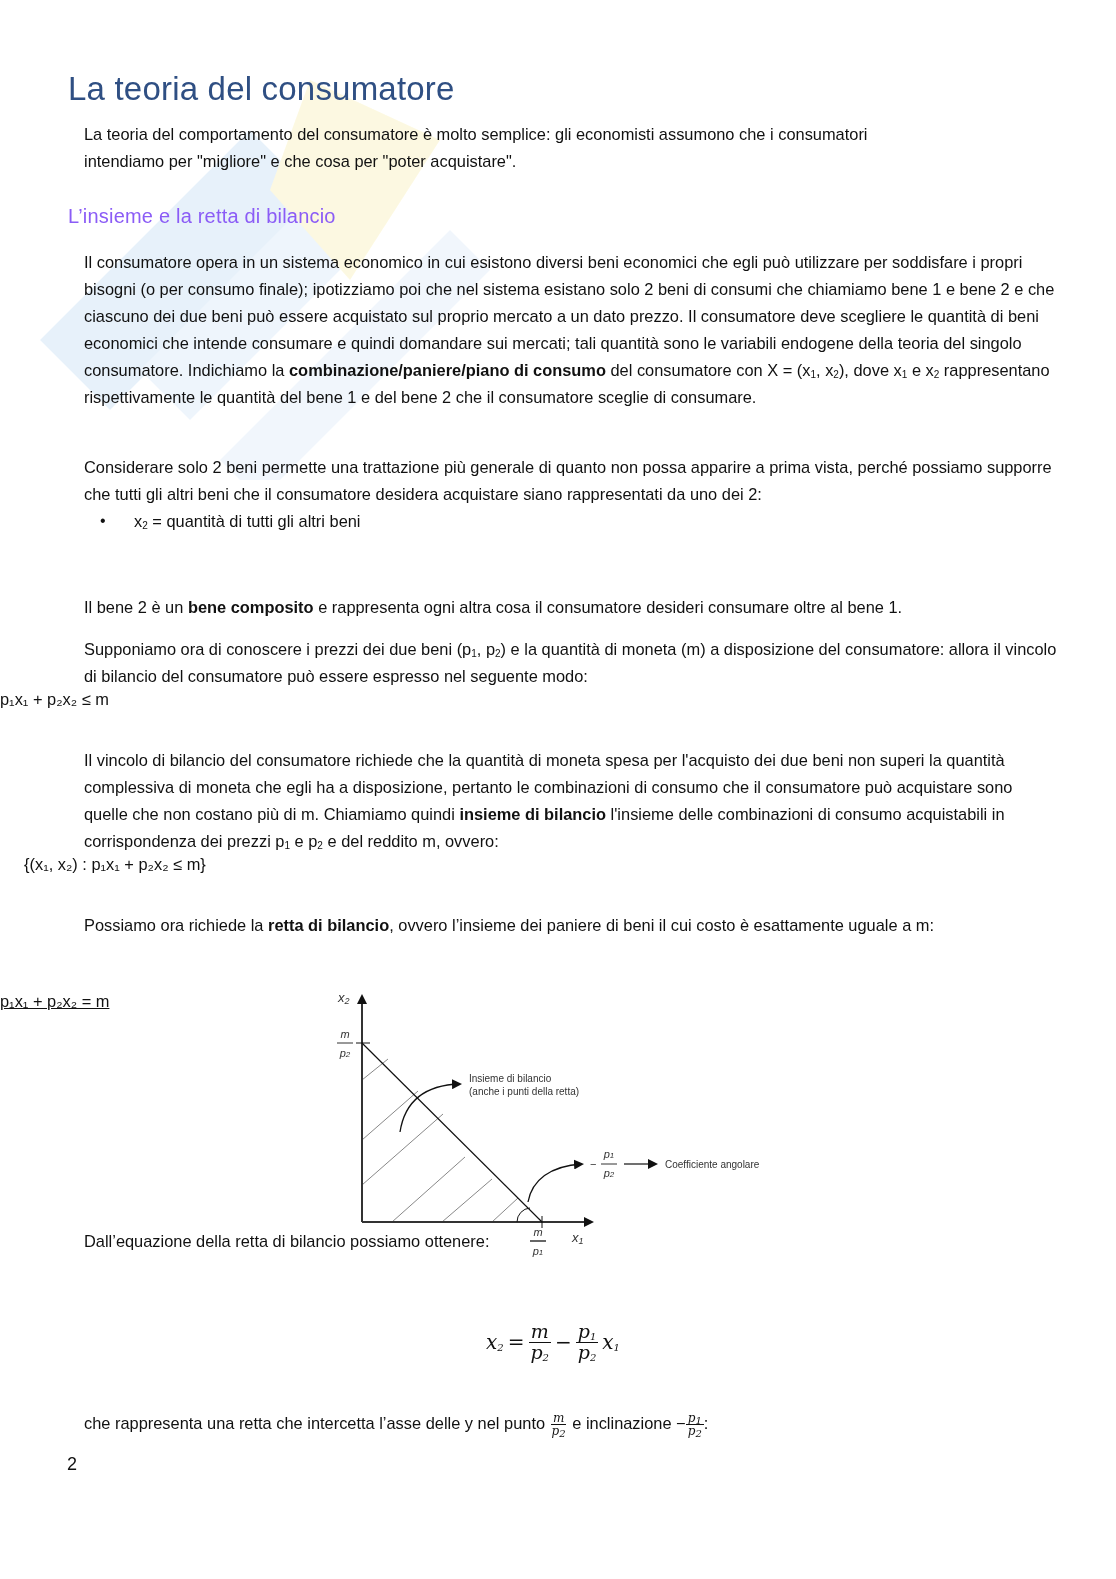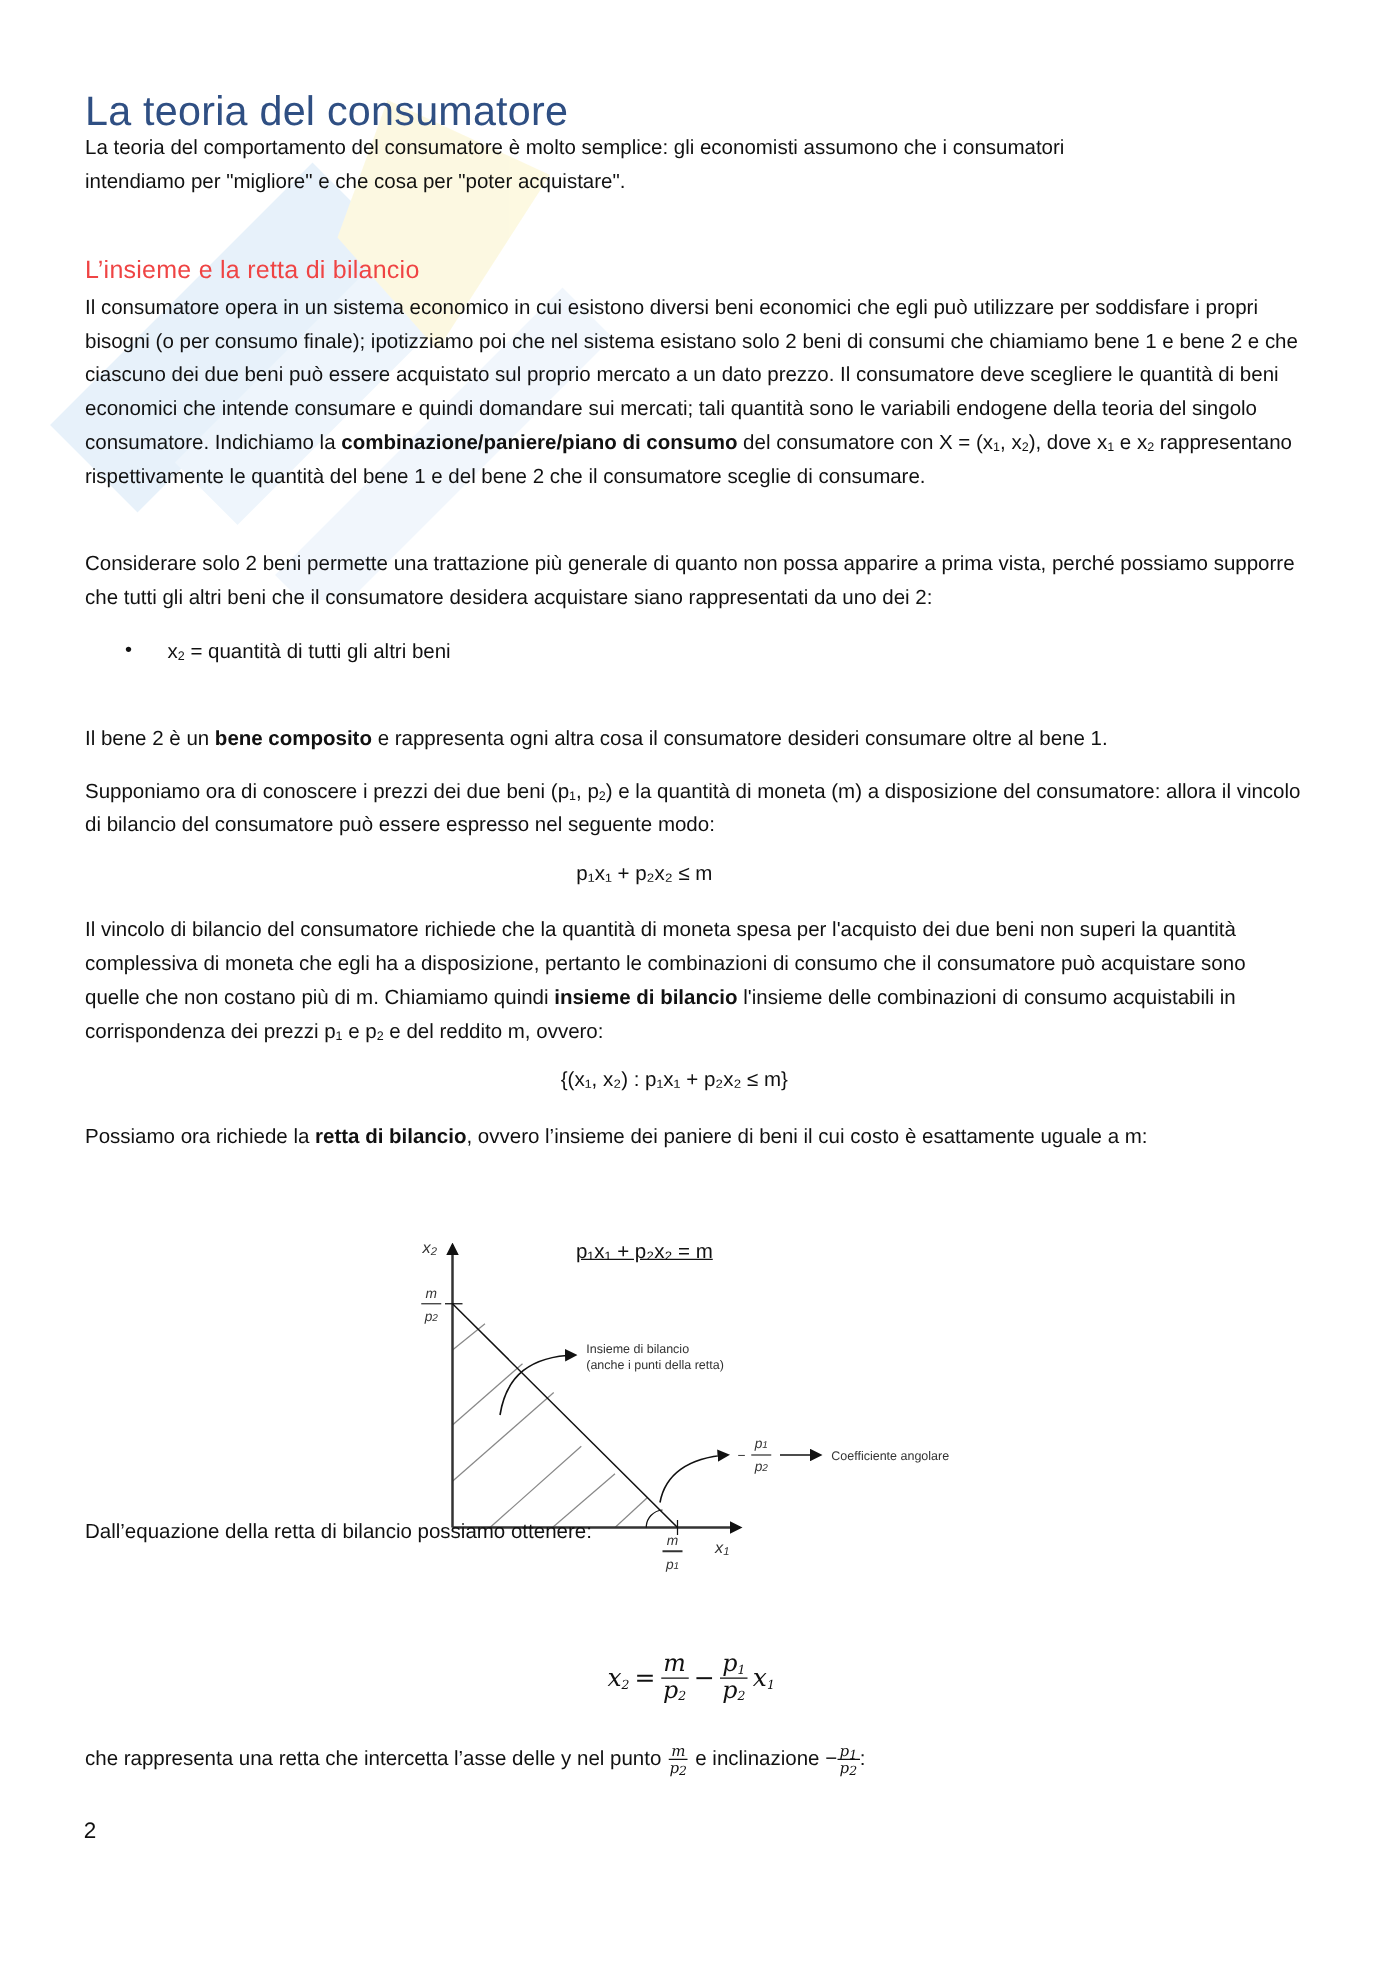--- a/index.html
+++ b/index.html
@@ -3,25 +3,25 @@
 <meta charset="utf-8">
 <style>
   html, body { margin: 0; padding: 0; background: #ffffff; }
   body { width: 1116px; height: 1579px; position: relative; overflow: hidden;
          font-family: "Liberation Sans", "DejaVu Sans", sans-serif; color: #111; }
   .wm { position: absolute; left: 20px; top: 40px; width: 560px; height: 440px; pointer-events: none; z-index: 0; }
   .abs { position: absolute; }
   h1.title { position: absolute; left: 68px; top: 70px; margin: 0; font-weight: normal;
              font-size: 33px; color: #2f4f83; letter-spacing: 0.2px; }
   h2.subtitle { position: absolute; left: 68px; top: 205px; margin: 0; font-weight: normal;
-             font-size: 20px; color: #ef4444; letter-spacing: 0.2px; }
-  .para { position: absolute; left: 68px; width: 975px; font-size: 16.4px; line-height: 27px; margin: 0; }
+             font-size: 20px; color: #8b5cf6; letter-spacing: 0.2px; }
+  .para { position: absolute; left: 68px; width: 975px; font-size: 16.4px; line-height: 27px; margin: 16px; }
   .para b { font-weight: bold; }
   sub { font-size: 10px; vertical-align: -2px; line-height: 0; }
-  .center { position: absolute; left: 0; width: 1031px; text-align: center; font-size: 16.4px; }
+  .center { position: absolute; left: 0; width: 1031px; text-align: left; font-size: 16.4px; }
   ul.bullets { position: absolute; left: 68px; top: 507px; margin: 0; padding: 0; list-style: none; font-size: 16.4px; }
   ul.bullets li { position: relative; padding-left: 66px; height: 28px; line-height: 28px; }
   ul.bullets li::before { content: "\2022"; position: absolute; left: 32px; top: 0; font-size: 16px; }
   .math { font-family: "DejaVu Serif", "Liberation Serif", serif; font-style: italic; }
   .frac { display: inline-flex; flex-direction: column; align-items: center; vertical-align: middle; line-height: 1.05; }
   .frac .num { border-bottom: 1.3px solid #111; padding: 0 2px; }
   .frac .den { padding: 0 2px; }
   .eq-big { position: absolute; left: 486px; top: 1322px; font-size: 20px; display: flex; align-items: center; gap: 4px; }
   .eq-big .frac { font-size: 19px; }
   .small-frac { font-size: 12px; }

